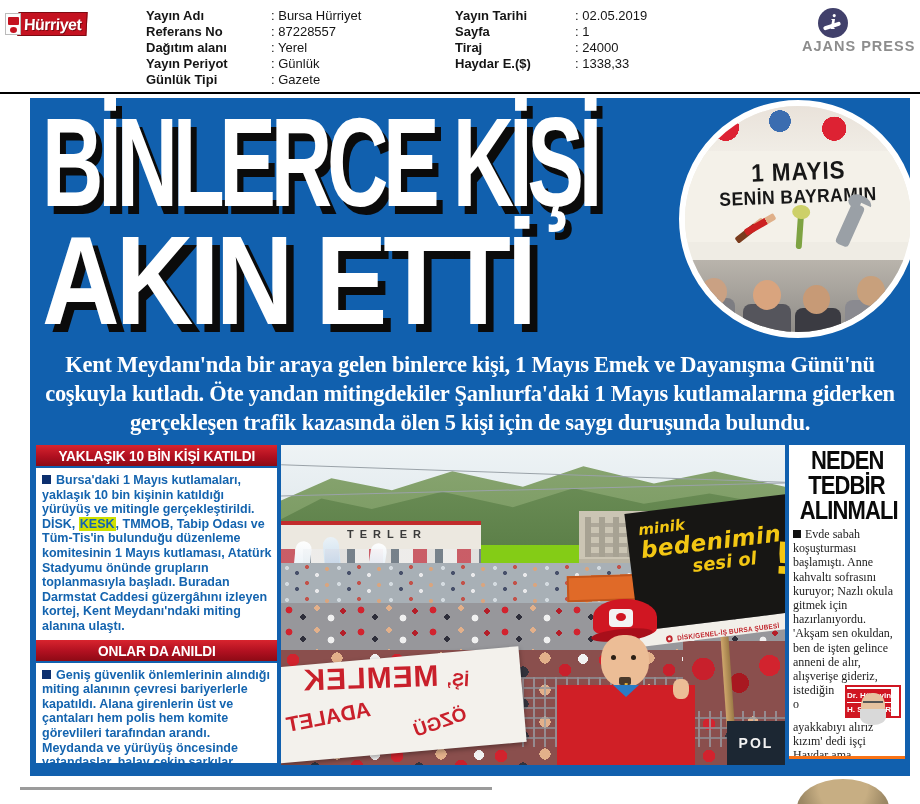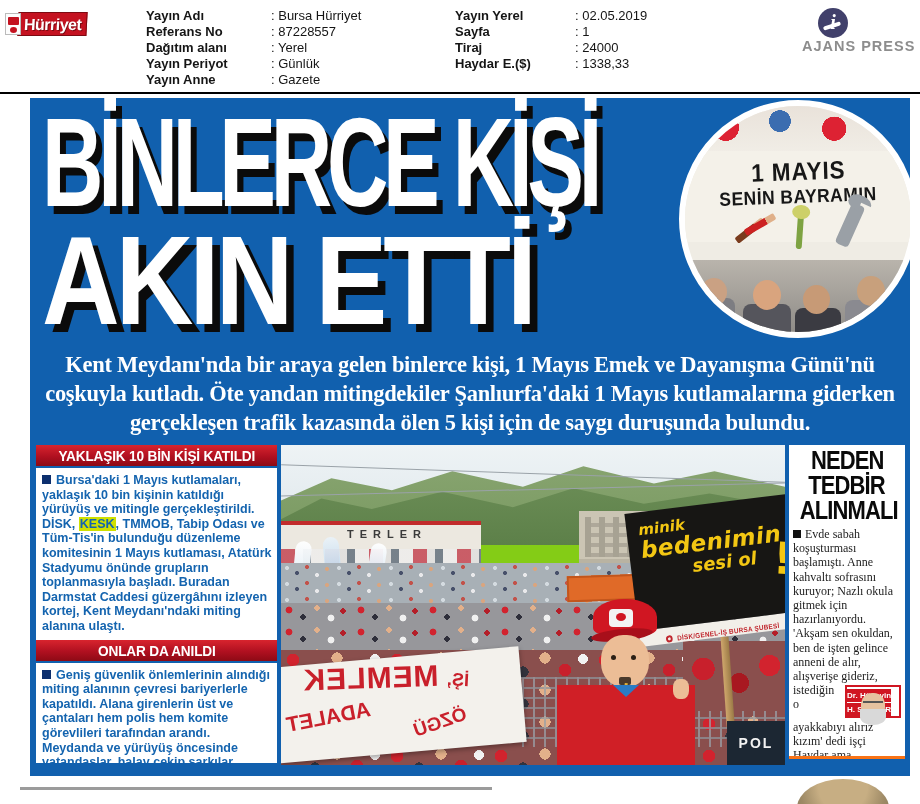--- a/index.html
+++ b/index.html
@@ -224,28 +224,28 @@
     </div>
     <div class="meta-row">
       <span class="lbl">Dağıtım alanı</span>
       <span class="val">: Yerel</span>
     </div>
     <div class="meta-row">
       <span class="lbl">Yayın Periyot</span>
       <span class="val">: Günlük</span>
     </div>
     <div class="meta-row">
-      <span class="lbl">Yayın Anne</span>
+      <span class="lbl">Günlük Tipi</span>
       <span class="val">: Gazete</span>
     </div>
   </div>
 
   <div class="meta-col right">
     <div class="meta-row">
-      <span class="lbl">Yayın Yerel</span>
+      <span class="lbl">Yayın Tarihi</span>
       <span class="val">: 02.05.2019</span>
     </div>
     <div class="meta-row">
       <span class="lbl">Sayfa</span>
       <span class="val">: 1</span>
     </div>
     <div class="meta-row">
       <span class="lbl">Tiraj</span>
       <span class="val">: 24000</span>
     </div>

